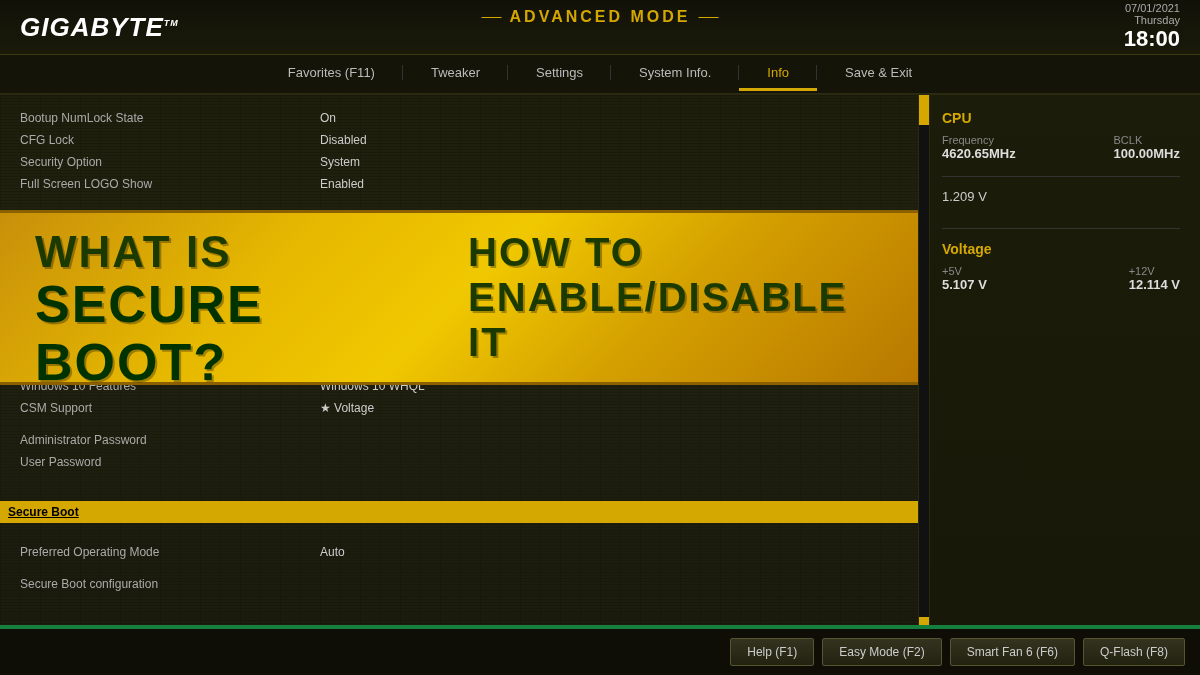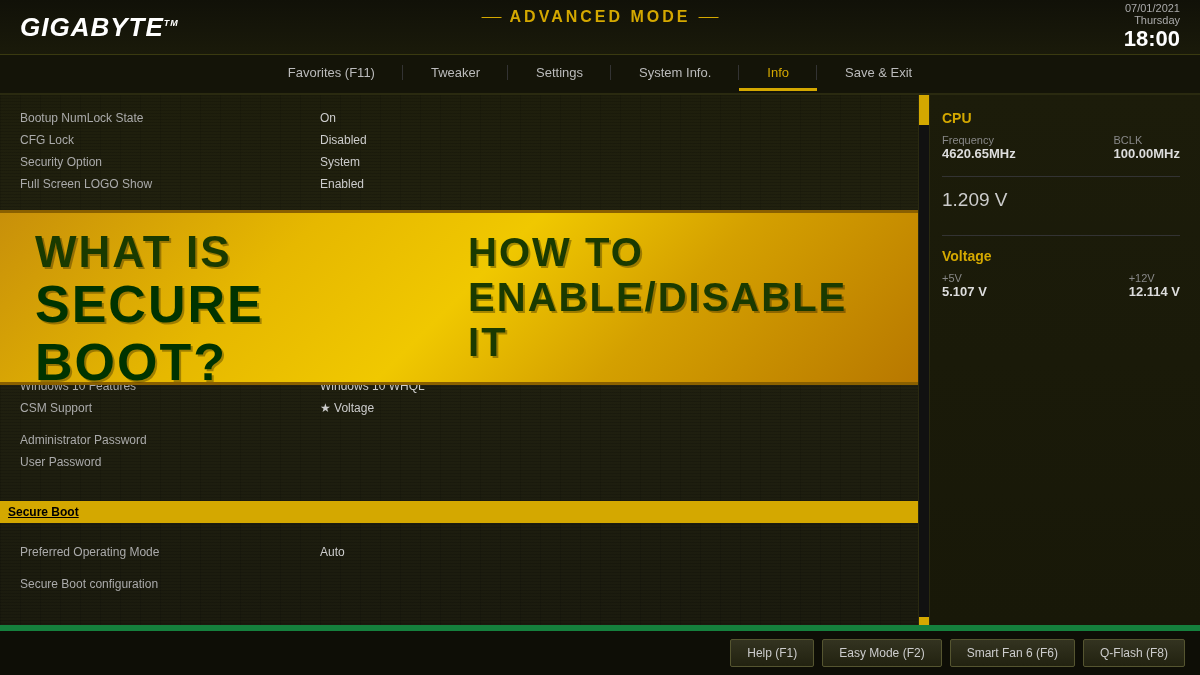--- a/index.html
+++ b/index.html
@@ -192,21 +192,21 @@
       font-weight: bold;
     }
 
     .divider-line {
       height: 1px;
       background: #333;
       margin: 12px 0;
     }
 
     .voltage-value {
-      font-size: 19px;
+      font-size: 13px;
       color: #ccc;
       margin-bottom: 24px;
     }
 
     
     .main-content {
       position: absolute;
       top: 95px;
       left: 0;
       right: 282px;
@@ -290,21 +290,21 @@
       text-shadow: 2px 2px 0px rgba(0,0,0,0.3);
       margin-top: 2px;
     }
 
     
     .footer {
       position: absolute;
       bottom: 0; left: 0; right: 0;
       height: 50px;
       background: #0e0e06;
-      border-top: 6px solid #15803d;
+      border-top: 4px solid #15803d;
       z-index: 10;
       display: flex;
       align-items: center;
       justify-content: flex-end;
       padding: 0 15px;
       gap: 8px;
     }
 
     .footer-btn {
       padding: 6px 16px;

